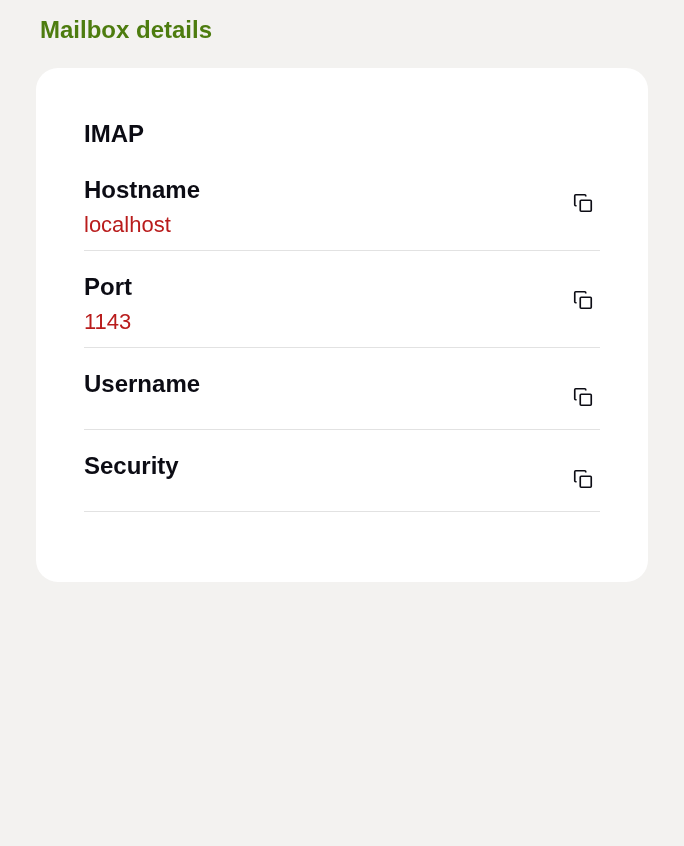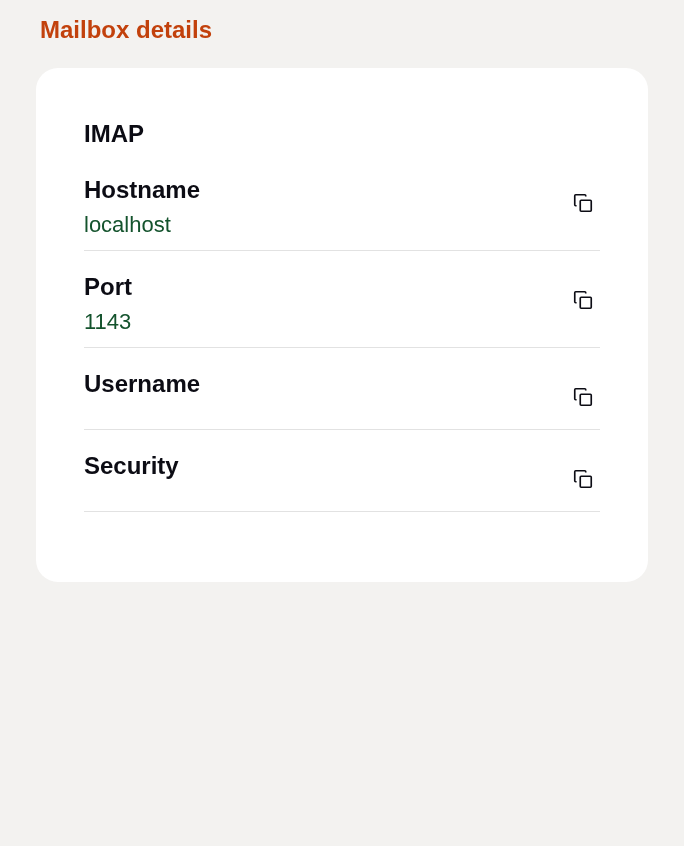--- a/index.html
+++ b/index.html
@@ -10,21 +10,21 @@
     body {
       font-family: -apple-system, BlinkMacSystemFont, 'Segoe UI', Helvetica, Arial, sans-serif;
       background: #f3f2f0;
       width: 684px;
       height: 846px;
       padding: 16px 36px 36px 36px;
     }
     .page-title {
       font-size: 24px;
       font-weight: 700;
-      color: #c2410c;
+      color: #4d7c0f;
       margin-bottom: 24px;
       margin-left: 4px;
     }
     .card {
       background: #ffffff;
       border-radius: 22px;
       padding: 52px 48px 48px 48px;
     }
     .section-title {
       font-size: 24px;
@@ -47,21 +47,21 @@
       flex: 1;
     }
     .field-label {
       font-size: 24px;
       font-weight: 700;
       color: #0c0c14;
       margin-bottom: 8px;
     }
     .field-value {
       font-size: 22px;
-      color: #14532d;
+      color: #b91c1c;
       font-weight: 400;
     }
     .copy-btn {
       background: transparent;
       border: none;
       cursor: pointer;
       padding: 6px;
       margin-top: 10px;
       display: flex;
       align-items: center;

